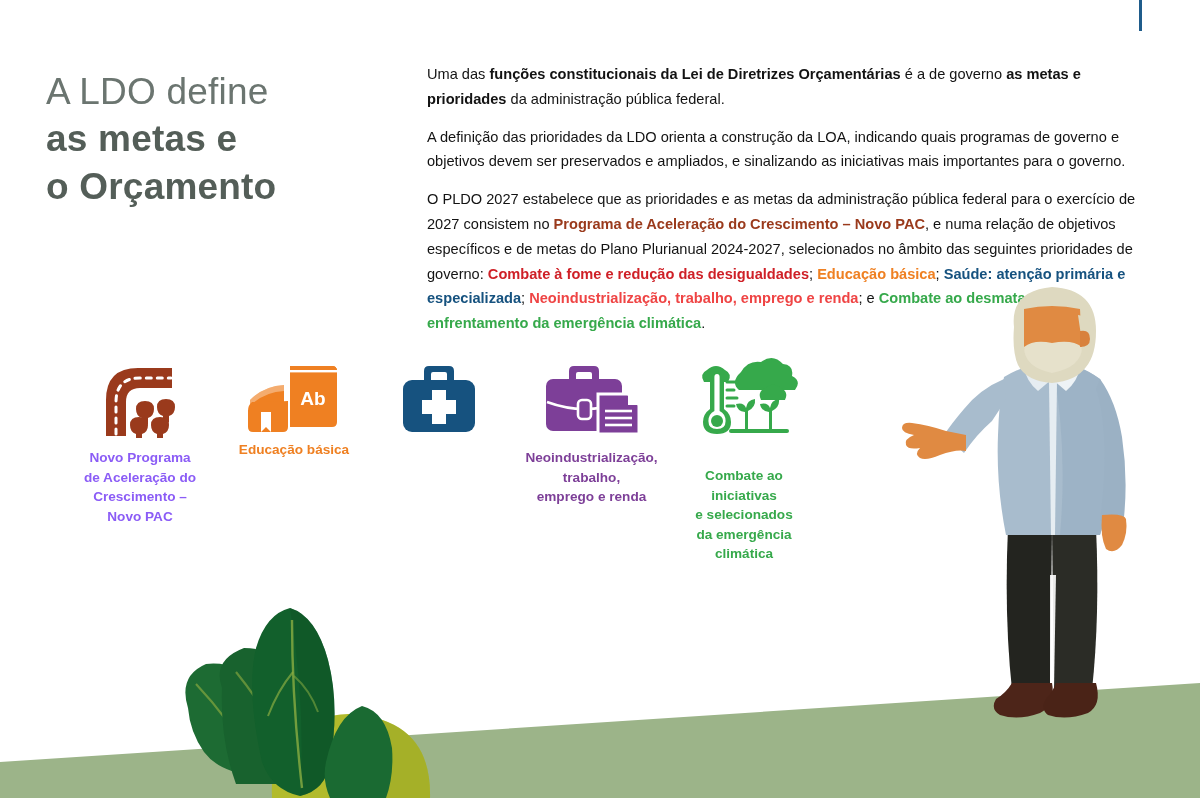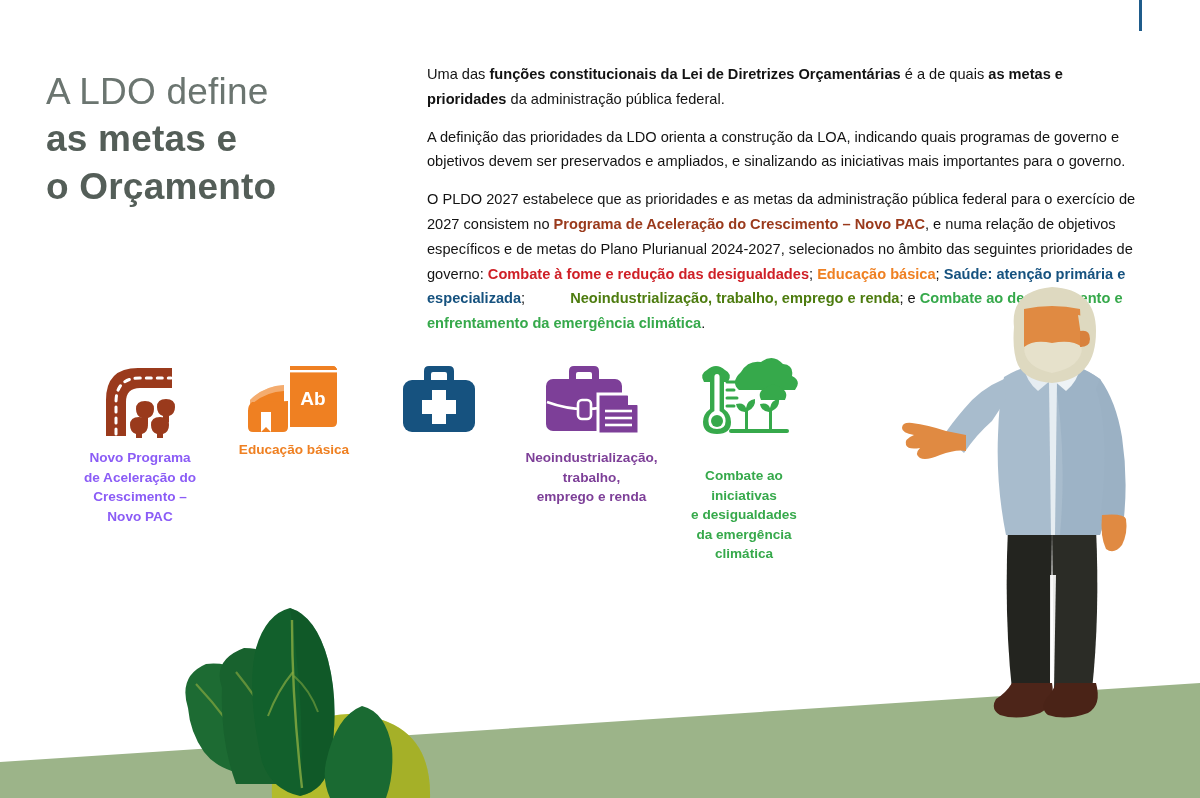--- a/index.html
+++ b/index.html
@@ -61,21 +61,21 @@
     color: #131313;
     margin-bottom: 13px;
     text-align: left;
   }
   .copy p:last-child { margin-bottom: 0; }
   .b { font-weight: 700; }
   .c-brown  { color: #9a3a1c; font-weight: 700; }
   .c-red    { color: #cf2027; font-weight: 700; }
   .c-orange { color: #ef8022; font-weight: 700; }
   .c-blue   { color: #16527f; font-weight: 700; }
-  .c-purple { color: #4d7c0f; font-weight: 700; margin-left: 41px; }
+  .c-purple { color: #ef4444; font-weight: 700; }
   .c-green  { color: #36a94b; font-weight: 700; }
 
   
   .icons-row {
     position: absolute;
     left: 56px; top: 352px;
     width: 900px;
     display: flex;
     align-items: flex-start;
   }
@@ -155,21 +155,21 @@
   <div class="accent-bar"></div>
 
   <div class="title-block">
     <div class="title-light">A LDO define</div>
     <div class="title-bold">as metas e</div>
     <div class="title-bold">o Orçamento</div>
   </div>
 
   <div class="copy">
 
-    <p><span>Uma das </span><span class="b">funções constitucionais da Lei de Diretrizes Orçamentárias</span><span> é a de quais </span><span class="b">as metas e prioridades</span><span> da administração pública federal.</span></p>
+    <p><span>Uma das </span><span class="b">funções constitucionais da Lei de Diretrizes Orçamentárias</span><span> é a de governo </span><span class="b">as metas e prioridades</span><span> da administração pública federal.</span></p>
 
     <p>A definição das prioridades da LDO orienta a construção da LOA, indicando quais programas de governo e objetivos devem ser preservados e ampliados, e sinalizando as iniciativas mais importantes para o governo.</p>
 
     <p><span>O PLDO 2027 estabelece que as prioridades e as metas da administração pública federal para o exercício de 2027 consistem no </span><span class="c-brown">Programa de Aceleração do Crescimento – Novo PAC</span><span>, e numa relação de objetivos específicos e de metas do Plano Plurianual 2024-2027, selecionados no âmbito das seguintes prioridades de governo: </span><span class="c-red">Combate à fome e redução das desigualdades</span><span>; </span><span class="c-orange">Educação básica</span><span>; </span><span class="c-blue">Saúde: atenção primária e especializada</span><span>; </span><span class="c-purple">Neoindustrialização, trabalho, emprego e renda</span><span>; e </span><span class="c-green">Combate ao desmatamento e enfrentamento da emergência climática</span><span>.</span></p>
   </div>
 
   <div class="icons-row">
 
     <div class="icon-col col-0">
       <div class="glyph">
@@ -282,21 +282,21 @@
           <g fill="#36a94b">
             <path d="M50 74 l0 -18 q-8 -1 -9 -8 q8 -2 10 4 q1 -8 9 -9 q1 8 -7 12 l0 19 Z"></path>
             <path d="M74 74 l0 -18 q-8 -1 -9 -8 q8 -2 10 4 q1 -8 9 -9 q1 8 -7 12 l0 19 Z"></path>
             <rect x="34" y="73" width="60" height="4" rx="2"></rect>
           </g>
         </svg>
       </div>
       <div class="cap" style="color:#36a94b">
         <div>Combate ao</div>
         <div>iniciativas</div>
-        <div>e desigualdades</div>
+        <div>e selecionados</div>
         <div>da emergência</div>
         <div>climática</div>
       </div>
     </div>
 
   </div>
 
   <div class="character">
     <svg width="300" height="475" viewBox="0 0 300 475">
 

